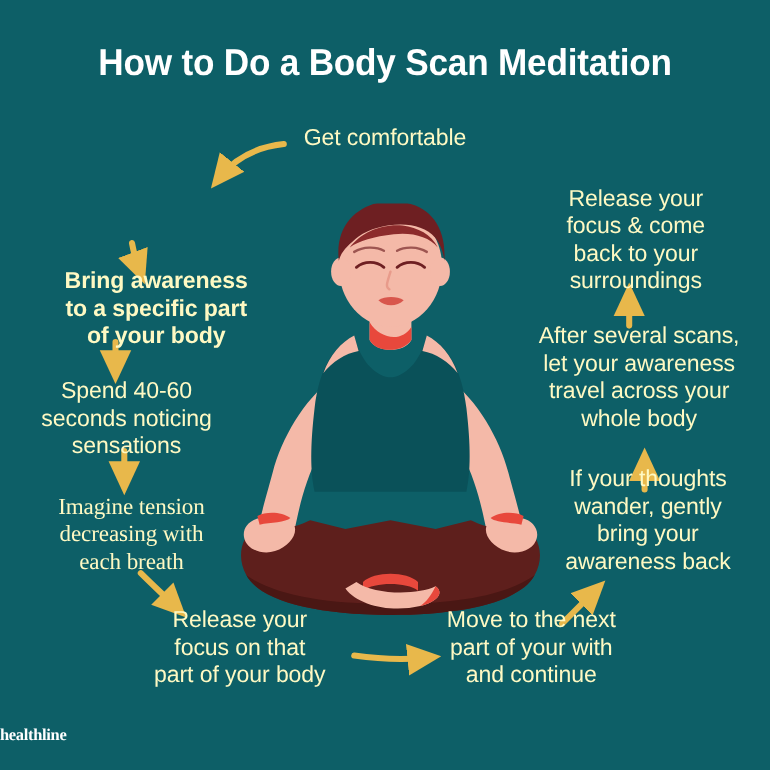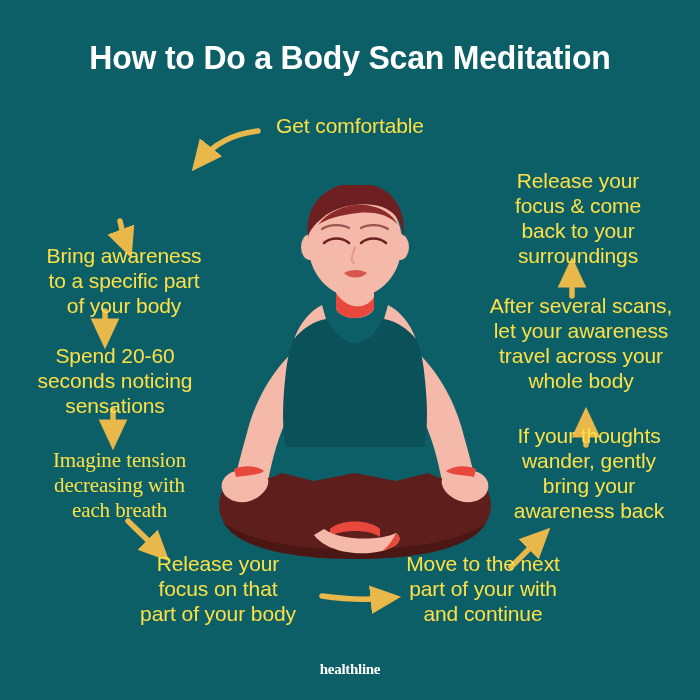--- a/index.html
+++ b/index.html
@@ -28,21 +28,21 @@
     font-family: "Liberation Sans", sans-serif;
     font-weight: bold;
     font-size: 34px;
     letter-spacing: -0.2px;
     transform: scaleX(0.94);
   }
 
   
   .step {
     position: absolute;
-    color: #fde047;
+    color: #fef9c3;
     font-family: "Liberation Sans", sans-serif;
     font-size: 21px;
     line-height: 25px;
     text-align: center;
     white-space: pre-line;
     letter-spacing: -0.1px;
   }
 
   
   .arrows {
@@ -61,21 +61,21 @@
     width: 330px;
     height: 400px;
   }
 
   
   .logo {
     position: absolute;
     bottom: 22px;
     left: 0;
     width: 700px;
-    text-align: center;
+    text-align: left;
     color: #ffffff;
     font-family: "Liberation Serif", serif;
     font-weight: bold;
     font-size: 15px;
     letter-spacing: -0.3px;
   }
 </style>
 </head>
 <body>
 
@@ -155,25 +155,25 @@
 
       <path d="M586 445 L 586 420"></path>
 
       <path d="M572 296 L 572 270"></path>
     </g>
   </svg>
 
   <div class="step" style="left:235px; top:113px; width:230px;">Get comfortable</div>
 
 
-  <div class="step" style="left:14px; top:243px; width:220px;">Bring awareness
+  <div class="step" style="left:32px; top:243px; width:220px;font-weight:bold;">Bring awareness
 to a specific part
 of your body</div>
 
-  <div class="step" style="left:10px; top:343px; width:210px;">Spend 20-60
+  <div class="step" style="left:10px; top:343px; width:210px;">Spend 40-60
 seconds noticing
 sensations</div>
 
   <div class="step" style="left:12px; top:448px; width:215px;font-family:Liberation Serif, serif;">Imagine tension
 decreasing with
 each breath</div>
 
   <div class="step" style="left:108px; top:551px; width:220px;">Release your
 focus on that
 part of your body</div>

